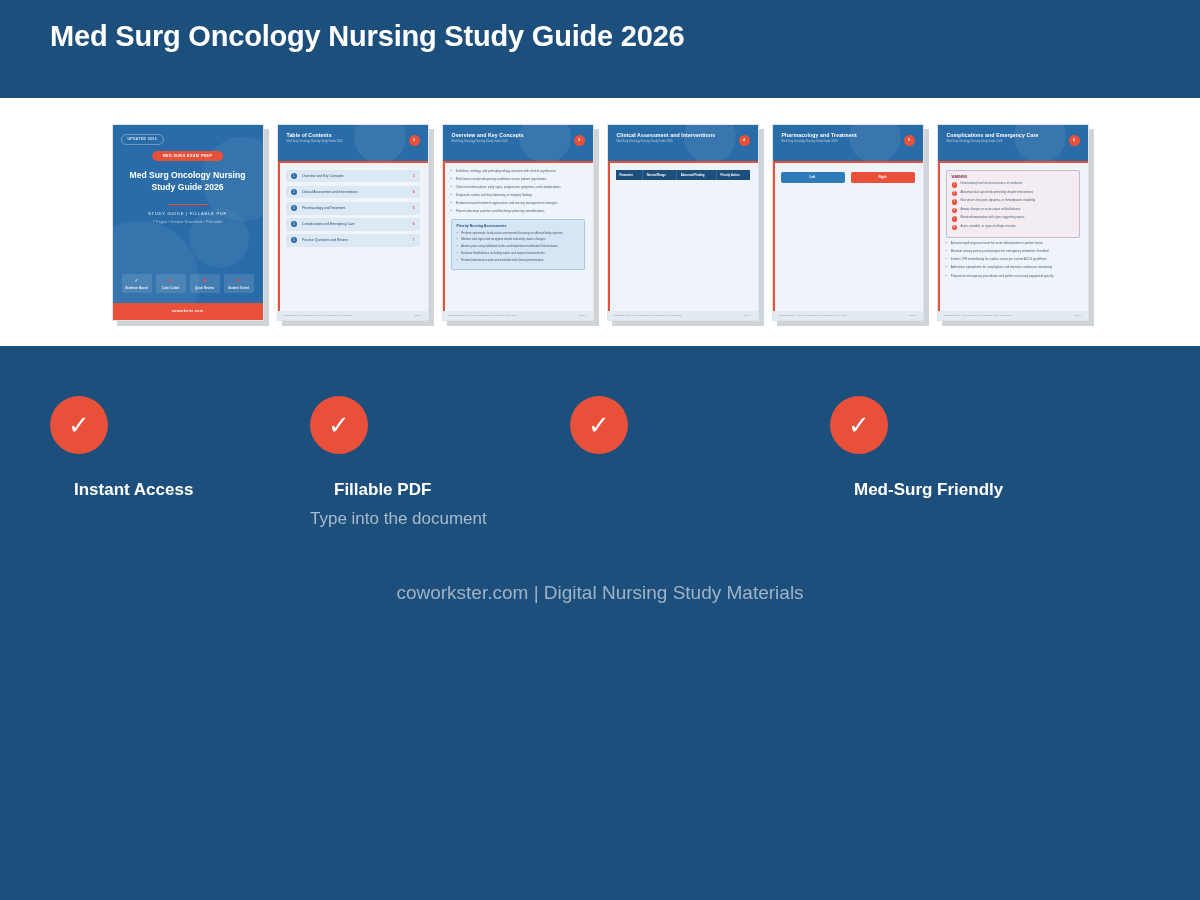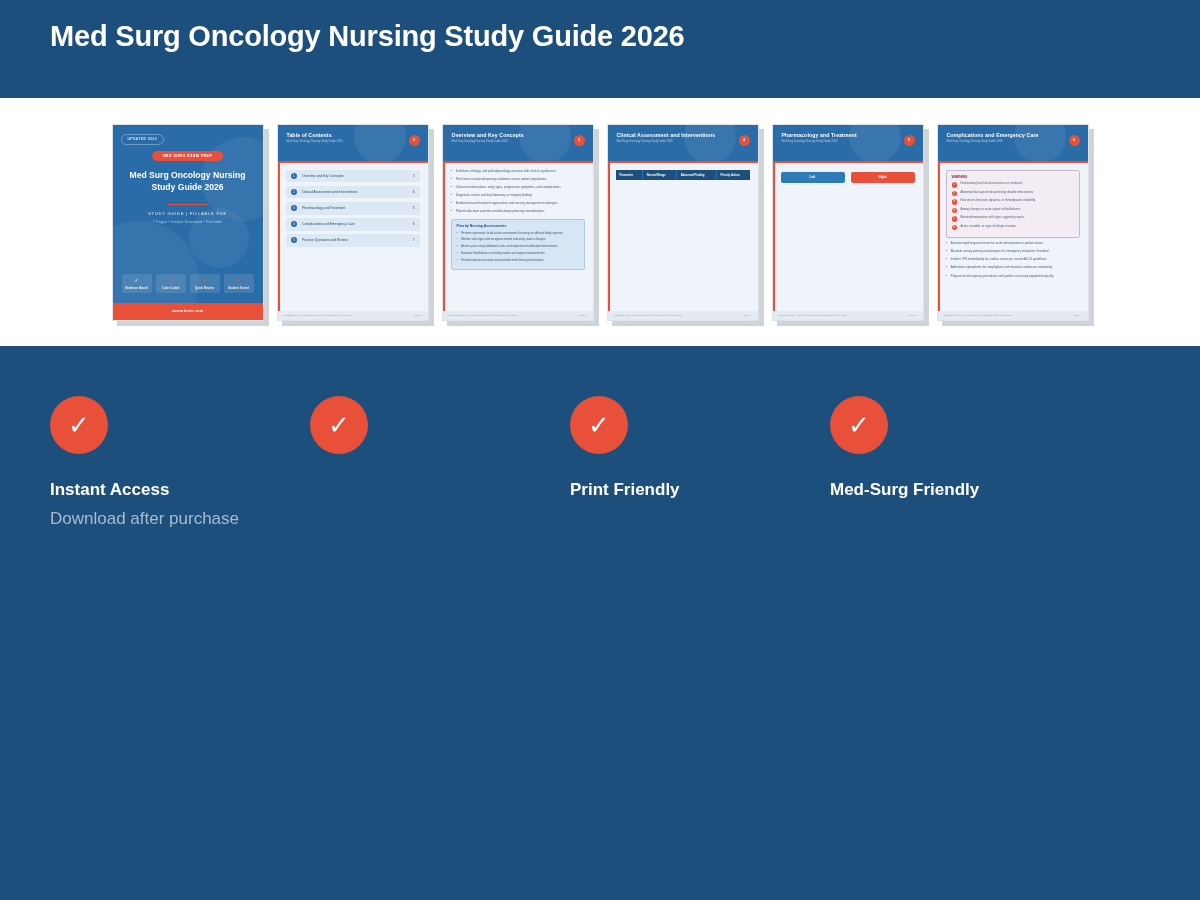--- a/index.html
+++ b/index.html
@@ -170,21 +170,21 @@
   
   .features {
     display: flex; padding: 50px 50px 0 50px; gap: 0;
   }
   .feature { width: 260px; }
   .feature-icon {
     width: 58px; height: 58px; border-radius: 50%; background: #e8503a;
     color: #fff; font-size: 26px; display: flex; align-items: center; justify-content: center;
     margin-bottom: 26px;
   }
-  .feature-title { color: #ffffff; font-size: 17px; font-weight: bold; margin-bottom: 9px; }
+  .feature-title { color: #ffffff; font-size: 17px; font-weight: bold; margin-bottom: 9px; margin-left: 24px; }
   .feature-desc { color: #a8bbcc; font-size: 17px; }
 
   
   .cta-wrap { display: flex; justify-content: center; margin-top: 50px; }
   .cta-btn {
     background: #e8503a; color: #fff; font-size: 27px; font-weight: bold;
     letter-spacing: 0.6px; padding: 21px 58px; border: none; border-radius: 40px;
     cursor: pointer; font-family: "Liberation Sans", sans-serif;
   }
   .site-footer {
@@ -478,30 +478,31 @@
         </div>
       </div>
     </div>
 
   </div>
 
   <div class="features">
     <div class="feature">
       <div class="feature-icon">✓</div>
       <div class="feature-title">Instant Access</div>
-      <div class="feature-desc">Download after purchase</div>
     </div>
     <div class="feature">
       <div class="feature-icon">✓</div>
+      <div class="feature-title">Fillable PDF</div>
+      <div class="feature-desc">Type into the document</div>
     </div>
     <div class="feature">
       <div class="feature-icon">✓</div>
-      <div class="feature-title">Print Friendly</div>
     </div>
     <div class="feature">
       <div class="feature-icon">✓</div>
       <div class="feature-title">Med-Surg Friendly</div>
     </div>
   </div>
 
 
+  <div class="site-footer">coworkster.com | Digital Nursing Study Materials</div>
 
 </div>
 
 </body></html>

